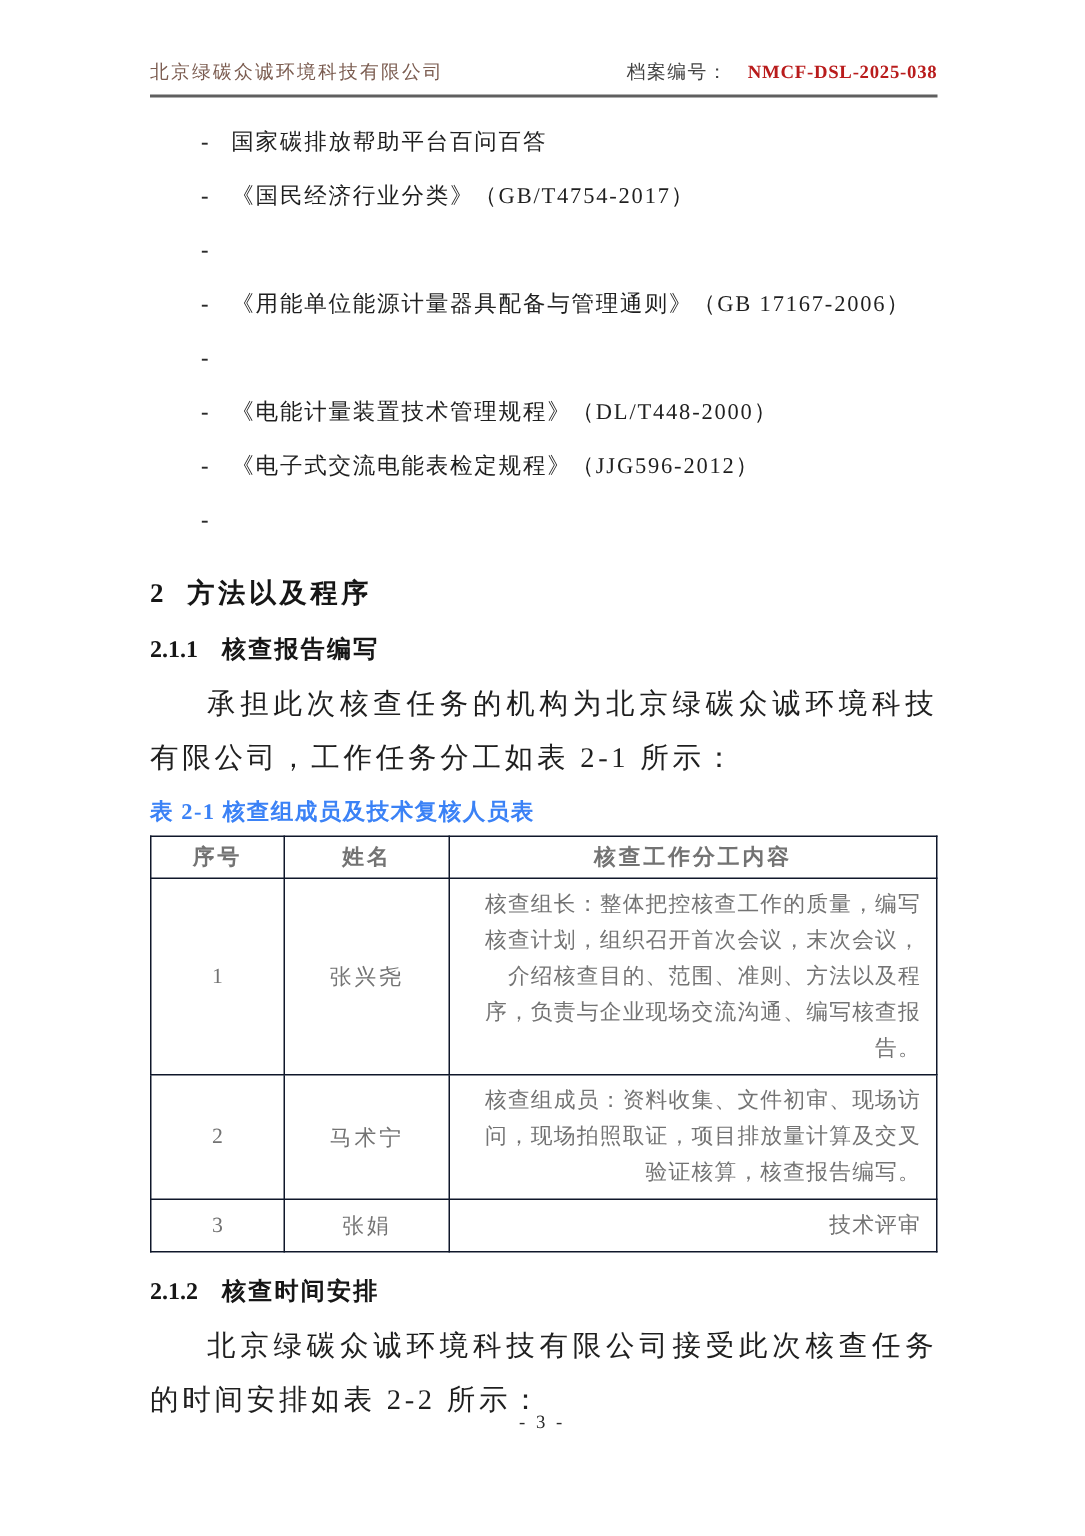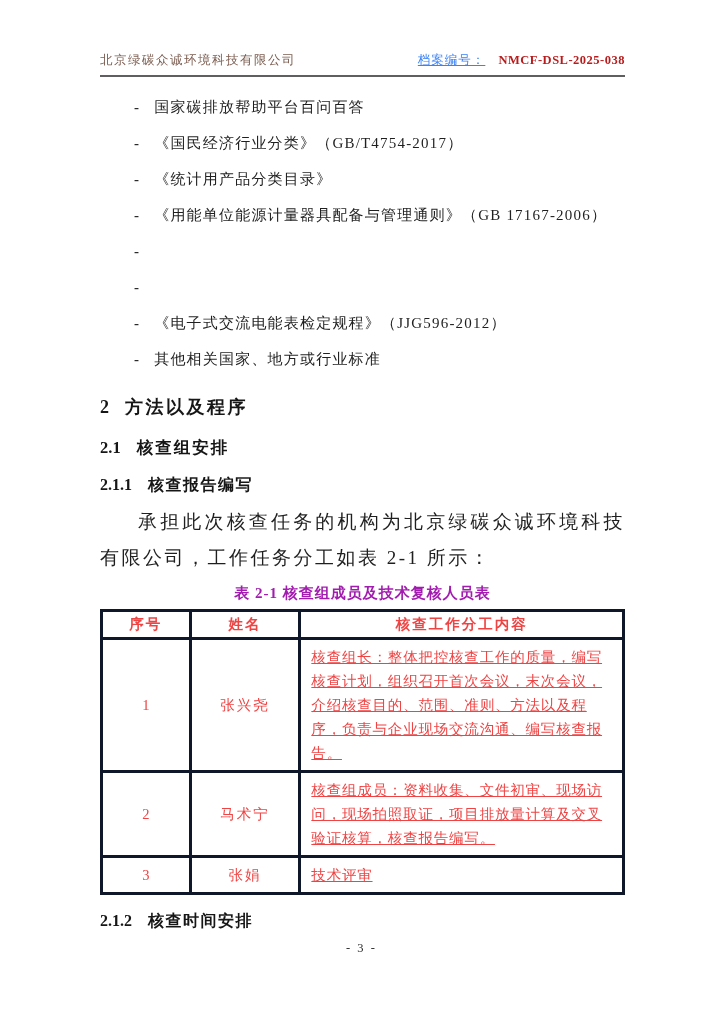--- a/index.html
+++ b/index.html
@@ -20,35 +20,33 @@
     overflow: hidden;
   }
 
   
   .doc-header {
     display: flex;
     justify-content: space-between;
     align-items: baseline;
     padding-bottom: 6px;
     border-bottom: 2px solid #5f5f5f;
-    margin-top: 12px;
   }
   .doc-header .company {
     font-size: 12.5px;
     letter-spacing: 1.5px;
     color: #7b5c50;
   }
   .doc-header .archive {
     font-size: 12.5px;
   }
   .doc-header .archive-label {
-    color: #3b82f6;
+    color: #404040;
     letter-spacing: 1px;
     margin-right: 10px;
-    text-decoration: underline;
   }
   .doc-header .archive-number {
     color: #b91c1c;
     font-weight: bold;
     letter-spacing: 0.5px;
   }
 
   
   .ref-list {
     margin-top: 12px;
@@ -88,55 +86,54 @@
     line-height: 36px;
     letter-spacing: 2.5px;
     text-align: justify;
     text-indent: 2em;
     color: #1f1f1f;
   }
 
   
   .tbl-caption {
     margin-top: 8px;
-    text-align: center;
+    text-align: left;
     font-weight: bold;
     font-size: 15px;
     letter-spacing: 1px;
-    color: #a21caf;
+    color: #3b82f6;
   }
   table.team {
     margin-top: 6px;
     width: 100%;
     border-collapse: collapse;
     table-layout: fixed;
   }
   table.team th, table.team td {
-    border: 3px solid #0f172a;
+    border: 1px solid #0f172a;
     text-align: center;
     vertical-align: middle;
     font-size: 14.5px;
     padding: 2px 8px;
     box-sizing: border-box;
-    color: #ef4444;
+    color: #737373;
   }
   table.team th {
     font-weight: bold;
     height: 28px;
     letter-spacing: 2px;
   }
   table.team .col-no   { width: 17%; }
   table.team .col-name { width: 21%; }
   table.team .col-duty { width: 62%; }
   table.team td.duty {
-    text-align: left;
+    text-align: right;
     line-height: 24px;
     letter-spacing: 0.8px;
     padding: 5px 10px;
-    text-decoration: underline;
   }
   table.team tr.r1 td { height: 96px; }
   table.team tr.r2 td { height: 72px; }
   table.team tr.r3 td { height: 28px; }
   table.team td.name { letter-spacing: 2px; }
 
   
   .page-footer {
     position: absolute;
     left: 0;
@@ -165,51 +162,46 @@
     <div class="ref-item">
       <span class="dash">-</span>
       <span>国家碳排放帮助平台百问百答</span>
     </div>
     <div class="ref-item">
       <span class="dash">-</span>
       <span>《国民经济行业分类》（GB/T4754-2017）</span>
     </div>
     <div class="ref-item">
       <span class="dash">-</span>
-      <span>《统计用产品分类目录》</span>
     </div>
     <div class="ref-item">
       <span class="dash">-</span>
       <span>《用能单位能源计量器具配备与管理通则》（GB 17167-2006）</span>
     </div>
     <div class="ref-item">
       <span class="dash">-</span>
     </div>
     <div class="ref-item">
       <span class="dash">-</span>
+      <span>《电能计量装置技术管理规程》（DL/T448-2000）</span>
     </div>
     <div class="ref-item">
       <span class="dash">-</span>
       <span>《电子式交流电能表检定规程》（JJG596-2012）</span>
     </div>
     <div class="ref-item">
       <span class="dash">-</span>
-      <span>其他相关国家、地方或行业标准</span>
     </div>
   </div>
 
   <div class="h-l1">
     <span class="h-num">2</span>
     <span>方法以及程序</span>
   </div>
 
-  <div class="h-l2">
-    <span class="h-num">2.1</span>
-    <span>核查组安排</span>
-  </div>
 
   <div class="h-l3">
     <span class="h-num">2.1.1</span>
     <span>核查报告编写</span>
   </div>
 
   <p class="para">承担此次核查任务的机构为北京绿碳众诚环境科技有限公司，工作任务分工如表 2-1 所示：</p>
 
   <div class="tbl-caption">表 2-1  核查组成员及技术复核人员表</div>
 
@@ -243,16 +235,17 @@
         <td class="duty">技术评审</td>
       </tr>
     </tbody>
   </table>
 
   <div class="h-l3">
     <span class="h-num">2.1.2</span>
     <span>核查时间安排</span>
   </div>
 
+  <p class="para">北京绿碳众诚环境科技有限公司接受此次核查任务的时间安排如表 2-2 所示：</p>
 
   <div class="page-footer">- 3 -</div>
 
 </div>
 
 </body></html>

